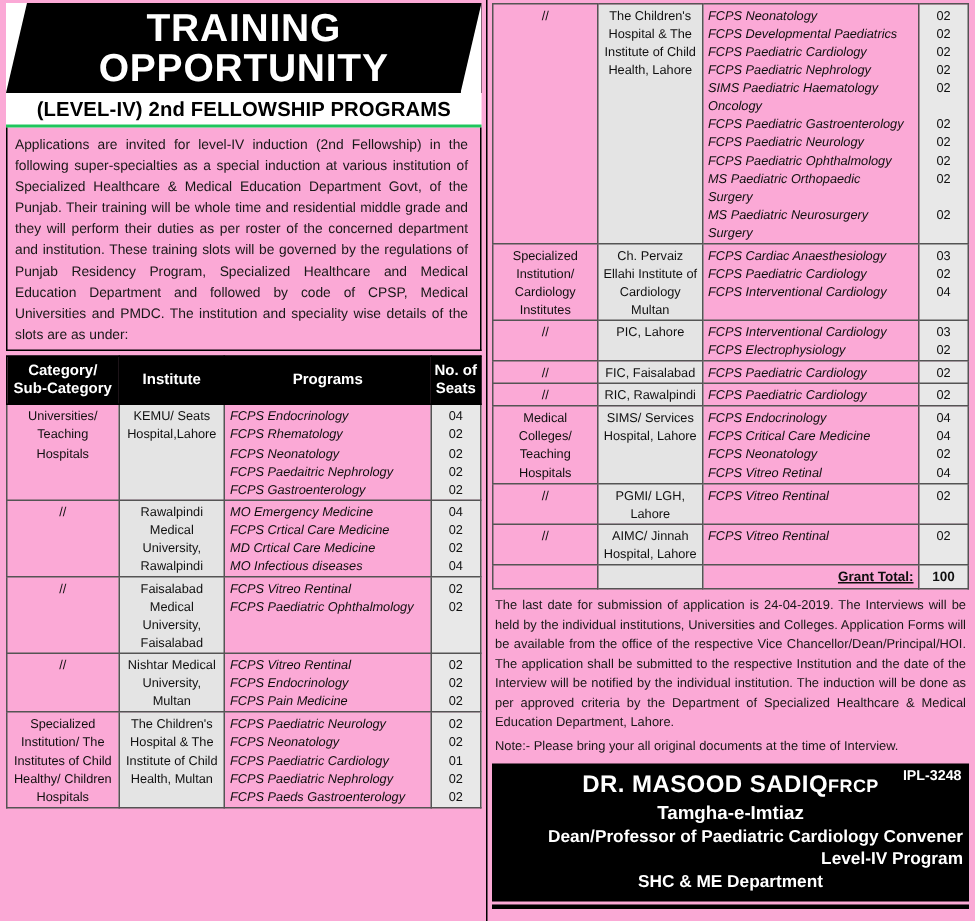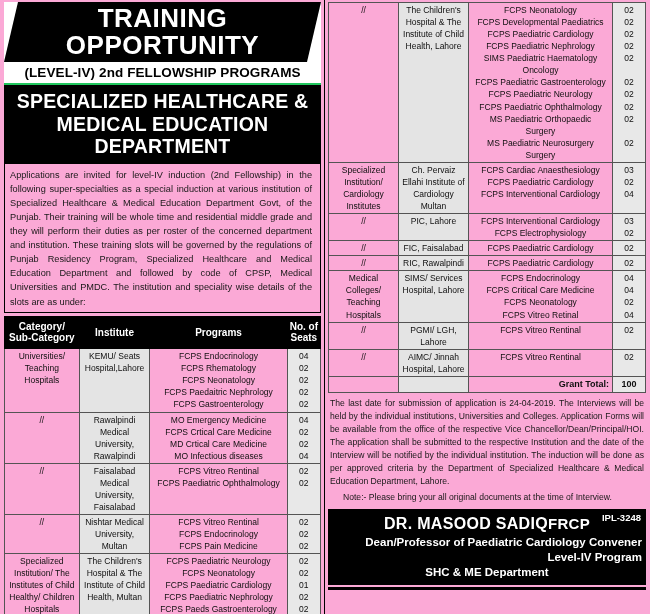--- a/index.html
+++ b/index.html
@@ -109,56 +109,56 @@
     text-align: center;
     font-size: 10px;
     font-weight: bold;
     vertical-align: middle;
     padding: 4px 2px;
     border: 1px solid #000;
     line-height: 1.18;
   }
   .c-cat   { text-align: center; }
   .c-inst  { text-align: center; background: #e2e2e2; }
-  .c-prog  { text-align: center; }
+  .c-prog  { text-align: left; font-style: italic; }
   .c-seat  { text-align: center; background: #e6e6e6; }
 
   .prog-line { white-space: nowrap; overflow: hidden; }
   .seat-line { }
   .blank-line { visibility: hidden; }
 
   .total-row td {
     border: 1px solid #555;
     font-weight: bold;
     font-size: 9px;
     padding: 2px 4px;
   }
-  .total-label { text-align: right; }
+  .total-label { text-align: right; text-decoration: underline; }
   .total-value { text-align: center; background: #e6e6e6; }
 
   
   .footer-note {
     font-size: 8.6px;
     line-height: 1.52;
     text-align: justify;
     padding: 4px 2px 2px 2px;
     color: #1a1a1a;
   }
-  .footer-note .note-line { margin-top: 3px; text-align: left; margin-left: 13px; }
+  .footer-note .note-line { margin-top: 3px; text-align: left; }
 
   .signature {
     background: #000;
     color: #fff;
     text-align: center;
     padding: 6px 4px 7px;
     position: relative;
     margin-top: 3px;
   }
   .sig-name { font-size: 16px; font-weight: bold; letter-spacing: .3px; }
-  .sig-name .frcp { font-size: 15px; }
+  .sig-name .frcp { font-size: 12px; }
   .sig-award { font-size: 12.5px; font-weight: bold; margin-top: 2px; }
   .sig-role { font-size: 11.5px; font-weight: bold; margin-top: 2px; line-height: 1.3; text-align: right;}
   .sig-dept { font-size: 11.5px; font-weight: bold; margin-top: 1px; }
   .ipl-code {
     position: absolute;
     top: 3px; right: 5px;
     font-size: 9.5px;
     font-weight: bold;
     color: #fff;
   }
@@ -168,24 +168,20 @@
 </style>
 </head>
 <body>
 
 <div id="page">
 
   <div class="col col-left">
 
     <div class="banner-top">TRAINING OPPORTUNITY</div>
     <div class="subtitle-bar">(LEVEL-IV) 2nd FELLOWSHIP PROGRAMS</div>
-    <div class="banner-dept">
-      <div>SPECIALIZED HEALTHCARE &amp;</div>
-      <div>MEDICAL EDUCATION DEPARTMENT</div>
-    </div>
 
     <div class="intro-wrap">
       <div class="intro">Applications are invited for level-IV induction (2nd Fellowship) in the following super-specialties as a special induction at various institution of Specialized Healthcare &amp; Medical Education Department Govt, of the Punjab. Their training will be whole time and residential middle grade and they will perform their duties as per roster of the concerned department and institution. These training slots will be governed by the regulations of Punjab Residency Program, Specialized Healthcare and Medical Education Department and followed by code of CPSP, Medical Universities and PMDC. The institution and speciality wise details of the slots are as under:</div>
     </div>
 
     <table class="grid">
       <colgroup>
         <col style="width:74px">
           <col style="width:70px">
           <col style="width:136px">
@@ -423,19 +419,20 @@
     <div class="footer-note">
       <div>The last date for submission of application is 24-04-2019. The Interviews will be held by the individual institutions, Universities and Colleges. Application Forms will be available from the office of the respective Vice Chancellor/Dean/Principal/HOI. The application shall be submitted to the respective Institution and the date of the Interview will be notified by the individual institution. The induction will be done as per approved criteria by the Department of Specialized Healthcare &amp; Medical Education Department, Lahore.</div>
       <div class="note-line">Note:- Please bring your all original documents at the time of Interview.</div>
     </div>
 
     <div class="signature">
       <div class="ipl-code">IPL-3248</div>
       <div class="sig-name">
         <span>DR. MASOOD SADIQ</span><span class="frcp">FRCP</span>
       </div>
+      <div class="sig-award">Tamgha-e-Imtiaz</div>
       <div class="sig-role">Dean/Professor of Paediatric Cardiology Convener Level-IV Program</div>
       <div class="sig-dept">SHC &amp; ME Department</div>
     </div>
     <div class="sig-rule"></div>
 
   </div>
 </div>
 
 </body></html>

